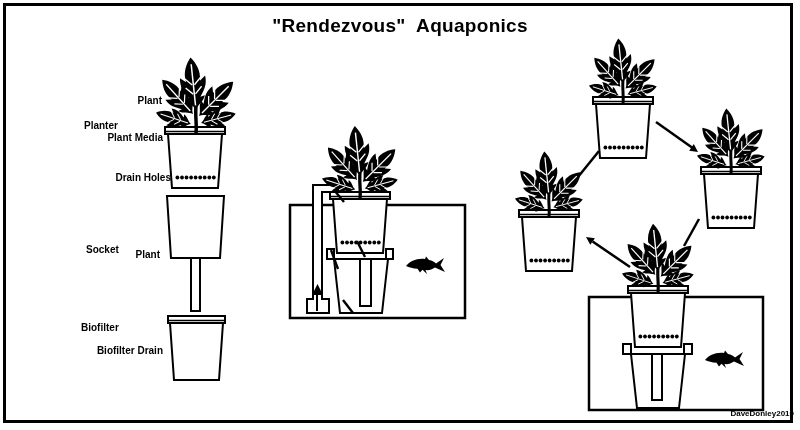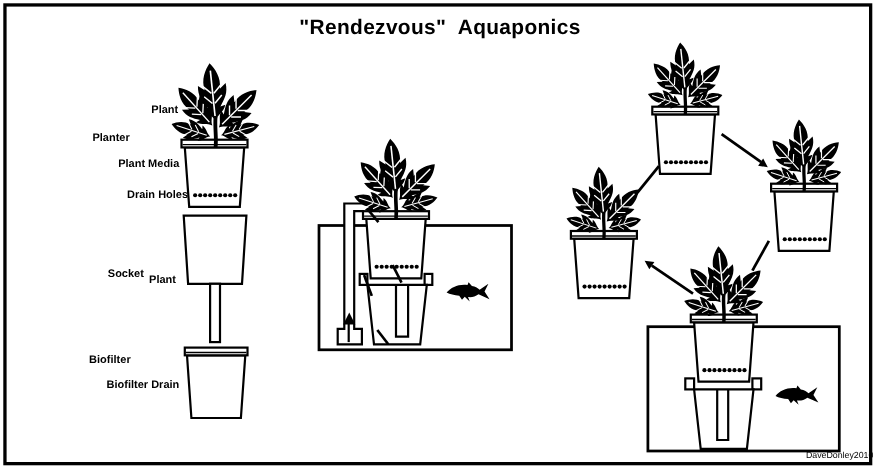--- a/index.html
+++ b/index.html
@@ -4,36 +4,36 @@
 <style>
   html,body{margin:0;padding:0;background:#fff;}
   .canvas{position:relative;width:800px;height:430px;background:#ffffff;
           font-family:"Liberation Sans",sans-serif;overflow:hidden;}
   .frame{position:absolute;left:3px;top:3px;width:790px;height:420px;
          border:3px solid #000;box-sizing:border-box;}
   svg.diagram{position:absolute;left:0;top:0;}
   .title{position:absolute;top:15px;left:0;width:100%;text-align:center;
          font-weight:bold;font-size:19px;color:#000;white-space:pre;letter-spacing:.3px;}
   .lbl{position:absolute;font-weight:bold;font-size:10px;color:#000;white-space:nowrap;padding-left:36px;}
-  .watermark{position:absolute;right:6px;top:409px;font-size:8px;font-weight:normal;color:#000;}
+  .watermark{position:absolute;right:6px;top:409px;font-size:8px;font-weight:bold;color:#000;}
 </style>
 </head>
 <body>
 
 <div class="canvas">
 
   <div class="frame"></div>
 
   <div class="title">"Rendezvous"  Aquaponics</div>
 
   <div class="lbl" style="right:638px;top:95px">Plant</div>
   <div class="lbl" style="left:48px;top:120px">Planter</div>
-  <div class="lbl" style="right:637px;top:144px">Plant Media</div>
+  <div class="lbl" style="right:637px;top:132px">Plant Media</div>
   <div class="lbl" style="right:629px;top:172px">Drain Holes</div>
-  <div class="lbl" style="left:62px;top:244px">Socket</div>
+  <div class="lbl" style="left:50px;top:244px">Socket</div>
   <div class="lbl" style="right:640px;top:249px">Plant</div>
   <div class="lbl" style="left:45px;top:322px">Biofilter</div>
   <div class="lbl" style="right:637px;top:345px">Biofilter Drain</div>
 
   <div class="watermark">DaveDonley2010</div>
 
   <svg class="diagram" width="800" height="430" viewBox="0 0 800 430">
     <defs>
       <g id="leaf">
         <path d="M0,0 C-2,-5 -7,-6 -9,-12 L-5,-11 C-9,-17 -12,-21 -11,-29 L-6,-25 C-8,-34 -4,-41 0,-46

